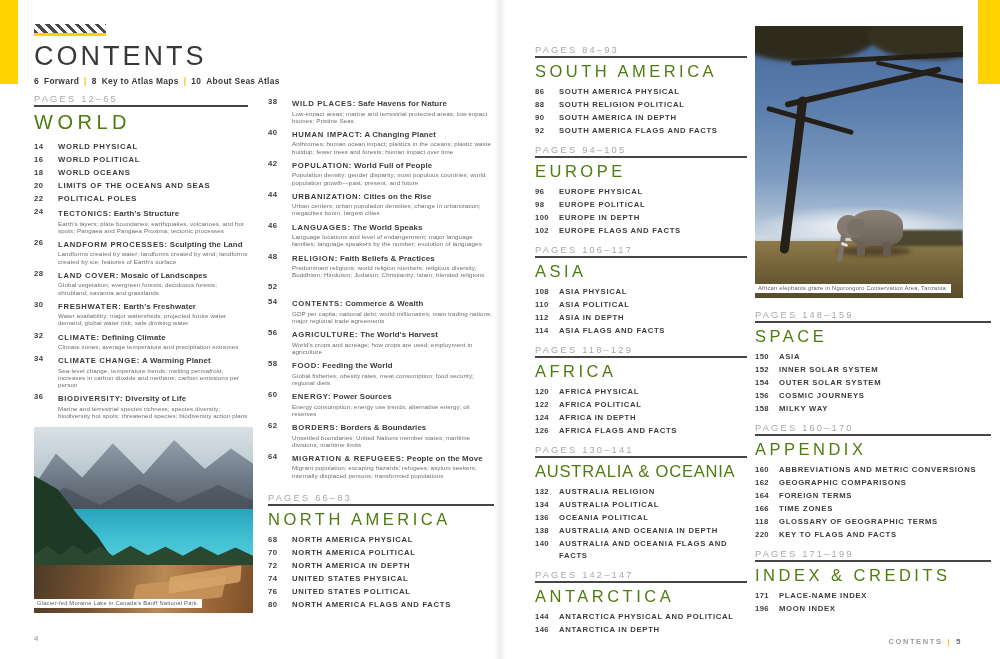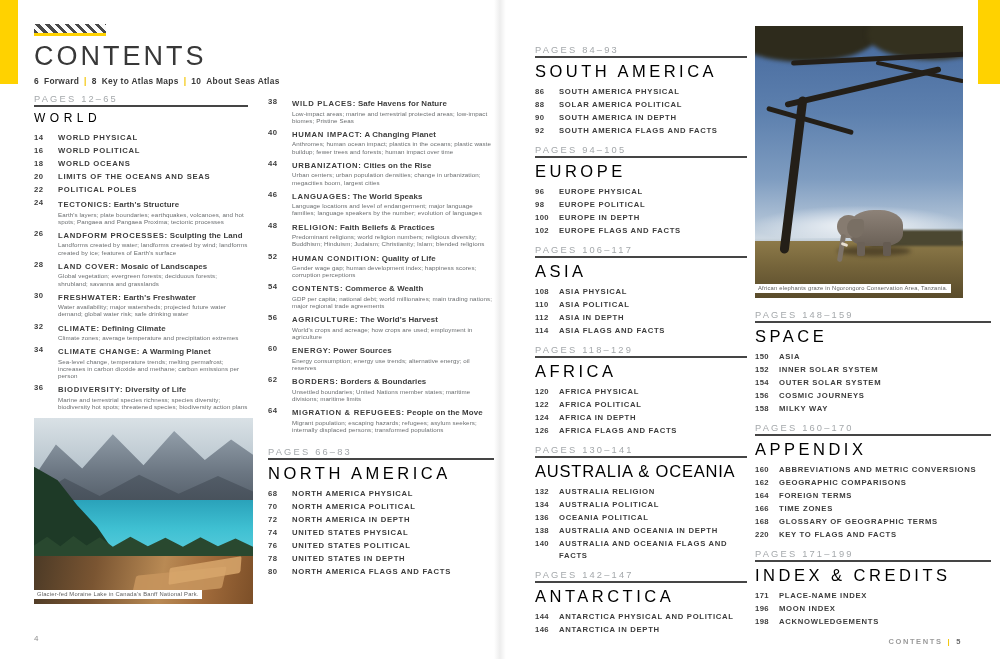--- a/index.html
+++ b/index.html
@@ -21,21 +21,21 @@
 
   .hatch{width:72px;height:12px;margin-bottom:5px;
     background:repeating-linear-gradient(45deg,#4a4a4a 0 3px,#fafafa 3px 7px);
     border-bottom:3px solid #FFD200}
   .contents-title{font-size:27px;font-weight:400;letter-spacing:3px;color:#383838;margin-bottom:4px;white-space:nowrap}
   .nav{display:flex;align-items:center;gap:5px;font-size:8.4px;font-weight:bold;letter-spacing:.3px;color:#3a3a3a;margin-bottom:8px;white-space:nowrap}
   .sep{color:#F3C400;font-weight:bold}
 
   .pages-label{font-size:9.3px;letter-spacing:2.2px;color:#a4a8ab;margin-bottom:1px;white-space:nowrap}
   .sec-rule{border-top:2px solid #454545;margin-bottom:4px}
-  .sec-title{font-size:16.5px;font-weight:500;letter-spacing:3.5px;color:#000000;margin-bottom:5px;white-space:nowrap}
+  .sec-title{font-size:16.5px;font-weight:500;letter-spacing:3.5px;color:#4d7c0f;margin-bottom:5px;white-space:nowrap}
   .sec-title.tight{letter-spacing:0.8px}
   section{margin-bottom:8px}
 
   .e{display:flex;margin-bottom:1px;line-height:12px}
   .e .n{flex:0 0 24px;font-size:7.7px;font-weight:bold;color:#3d3d3d;letter-spacing:.4px}
   .e .t{font-size:7.7px;font-weight:bold;letter-spacing:.7px;color:#3d3d3d}
   .e.rich{margin-bottom:3px}
   .e.rich .tl{line-height:9.5px}
   .ts{font-size:7.9px;font-weight:bold;letter-spacing:.1px;color:#3d3d3d;margin-left:2px}
   .d{font-size:6.2px;line-height:7.2px;letter-spacing:.1px;color:#6a6d6f;margin-top:1px}
@@ -109,21 +109,21 @@
     <span class="n" style="font-size:8.4px">8</span>
       <span>Key to Atlas Maps</span>
     <span class="sep">|</span>
     <span class="n" style="font-size:8.4px">10</span>
       <span>About Seas Atlas</span>
   </div>
 
   <section style="margin-bottom:0">
     <div class="pages-label">PAGES 12–65</div>
     <div class="sec-rule"></div>
-    <h2 class="sec-title" style="font-size:12px;letter-spacing:4.5px;margin-bottom:7px">WORLD</h2>
+    <h2 class="sec-title" style="font-size:20px;letter-spacing:4.5px;margin-bottom:7px">WORLD</h2>
 
     <div class="e">
         <span class="n">14</span>
         <span class="t">WORLD PHYSICAL</span>
       </div>
     <div class="e">
         <span class="n">16</span>
         <span class="t">WORLD POLITICAL</span>
       </div>
     <div class="e">
@@ -213,20 +213,27 @@
       </div>
     </div>
   <div class="e rich">
       <span class="n">40</span>
       <div class="b">
         <div class="tl"><span class="t">HUMAN IMPACT:</span><span class="ts">A Changing Planet</span></div>
         <div class="d">Anthromes; human ocean impact; plastics in the oceans; plastic waste buildup; fewer trees and forests; human impact over time</div>
       </div>
     </div>
   <div class="e rich">
+      <span class="n">42</span>
+      <div class="b">
+        <div class="tl"><span class="t">POPULATION:</span><span class="ts">World Full of People</span></div>
+        <div class="d">Population density; gender disparity; most populous countries; world population growth—past, present, and future</div>
+      </div>
+    </div>
+  <div class="e rich">
       <span class="n">44</span>
       <div class="b">
         <div class="tl"><span class="t">URBANIZATION:</span><span class="ts">Cities on the Rise</span></div>
         <div class="d">Urban centers; urban population densities; change in urbanization; megacities boom, largest cities</div>
       </div>
     </div>
   <div class="e rich">
       <span class="n">46</span>
       <div class="b">
         <div class="tl"><span class="t">LANGUAGES:</span><span class="ts">The World Speaks</span></div>
@@ -235,40 +242,43 @@
     </div>
   <div class="e rich">
       <span class="n">48</span>
       <div class="b">
         <div class="tl"><span class="t">RELIGION:</span><span class="ts">Faith Beliefs &amp; Practices</span></div>
         <div class="d">Predominant religions; world religion numbers; religious diversity; Buddhism; Hinduism; Judaism; Christianity; Islam; blended religions</div>
       </div>
     </div>
   <div class="e rich">
       <span class="n">52</span>
-      <div class="b">
-        <div class="tl"><span class="t">HUMAN CONDITION:</span><span class="ts">Quality of Life</span></div>
-        <div class="d">Gender wage gap; human development index; happiness scores; corruption perceptions</div>
-      </div>
     </div>
   <div class="e rich">
       <span class="n">54</span>
       <div class="b">
         <div class="tl"><span class="t">CONTENTS:</span><span class="ts">Commerce &amp; Wealth</span></div>
         <div class="d">GDP per capita; national debt; world millionaires; main trading nations; major regional trade agreements</div>
       </div>
     </div>
   <div class="e rich">
       <span class="n">56</span>
       <div class="b">
         <div class="tl"><span class="t">AGRICULTURE:</span><span class="ts">The World's Harvest</span></div>
         <div class="d">World's crops and acreage; how crops are used; employment in agriculture</div>
       </div>
     </div>
   <div class="e rich">
+      <span class="n">58</span>
+      <div class="b">
+        <div class="tl"><span class="t">FOOD:</span><span class="ts">Feeding the World</span></div>
+        <div class="d">Global fisheries; obesity rates, meat consumption; food security; regional diets</div>
+      </div>
+    </div>
+  <div class="e rich">
       <span class="n">60</span>
       <div class="b">
         <div class="tl"><span class="t">ENERGY:</span><span class="ts">Power Sources</span></div>
         <div class="d">Energy consumption; energy use trends; alternative energy; oil reserves</div>
       </div>
     </div>
   <div class="e rich">
       <span class="n">62</span>
       <div class="b">
         <div class="tl"><span class="t">BORDERS:</span><span class="ts">Borders &amp; Boundaries</span></div>
@@ -301,42 +311,38 @@
       </div>
     <div class="e">
         <span class="n">74</span>
         <span class="t">UNITED STATES PHYSICAL</span>
       </div>
     <div class="e">
         <span class="n">76</span>
         <span class="t">UNITED STATES POLITICAL</span>
       </div>
     <div class="e">
-        <span class="n">78</span>
-        <span class="t">UNITED STATES IN DEPTH</span>
-      </div>
-    <div class="e">
         <span class="n">80</span>
         <span class="t">NORTH AMERICA FLAGS AND FACTS</span>
       </div>
   </section>
 </div>
 
 <div class="col" id="colC">
   <section>
     <div class="pages-label">PAGES 84–93</div>
     <div class="sec-rule"></div>
     <h2 class="sec-title">SOUTH AMERICA</h2>
     <div class="e">
         <span class="n">86</span>
         <span class="t">SOUTH AMERICA PHYSICAL</span>
       </div>
     <div class="e">
         <span class="n">88</span>
-        <span class="t">SOLAR AMERICA POLITICAL</span>
+        <span class="t">SOUTH RELIGION POLITICAL</span>
       </div>
     <div class="e">
         <span class="n">90</span>
         <span class="t">SOUTH AMERICA IN DEPTH</span>
       </div>
     <div class="e">
         <span class="n">92</span>
         <span class="t">SOUTH AMERICA FLAGS AND FACTS</span>
       </div>
   </section>
@@ -506,43 +512,39 @@
       </div>
     <div class="e">
         <span class="n">164</span>
         <span class="t">FOREIGN TERMS</span>
       </div>
     <div class="e">
         <span class="n">166</span>
         <span class="t">TIME ZONES</span>
       </div>
     <div class="e">
-        <span class="n">168</span>
+        <span class="n">118</span>
         <span class="t">GLOSSARY OF GEOGRAPHIC TERMS</span>
       </div>
     <div class="e">
         <span class="n">220</span>
         <span class="t">KEY TO FLAGS AND FACTS</span>
       </div>
   </section>
   <section>
     <div class="pages-label">PAGES 171–199</div>
     <div class="sec-rule"></div>
     <h2 class="sec-title">INDEX &amp; CREDITS</h2>
     <div class="e">
         <span class="n">171</span>
         <span class="t">PLACE-NAME INDEX</span>
       </div>
     <div class="e">
         <span class="n">196</span>
         <span class="t">MOON INDEX</span>
-      </div>
-    <div class="e">
-        <span class="n">198</span>
-        <span class="t">ACKNOWLEDGEMENTS</span>
       </div>
   </section>
 </div>
 
 <div class="pagenum-left">4</div>
 <div class="rfoot">
   <span>CONTENTS</span>
   <span class="sep">|</span>
   <span class="pg">5</span>
 </div>

